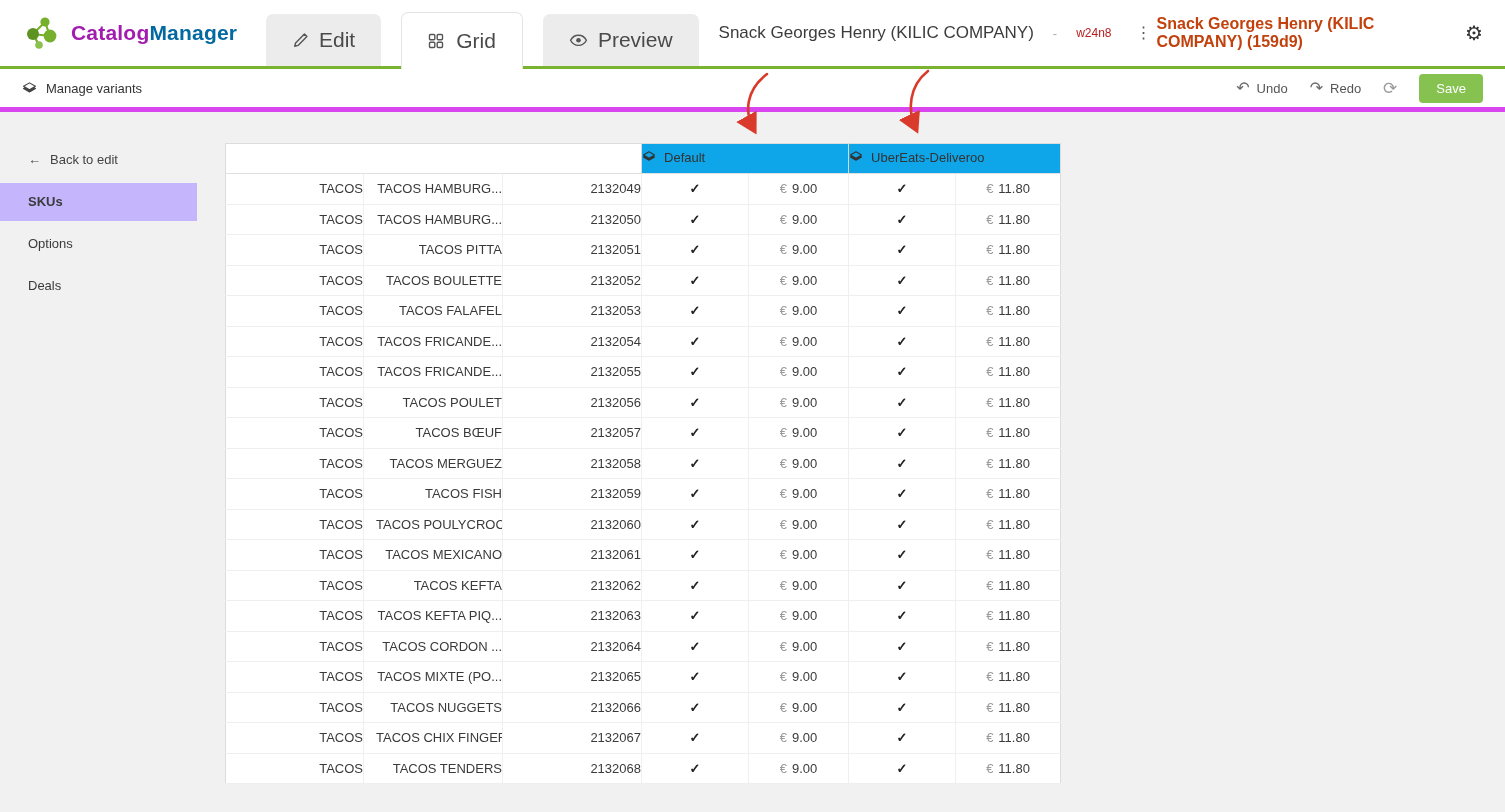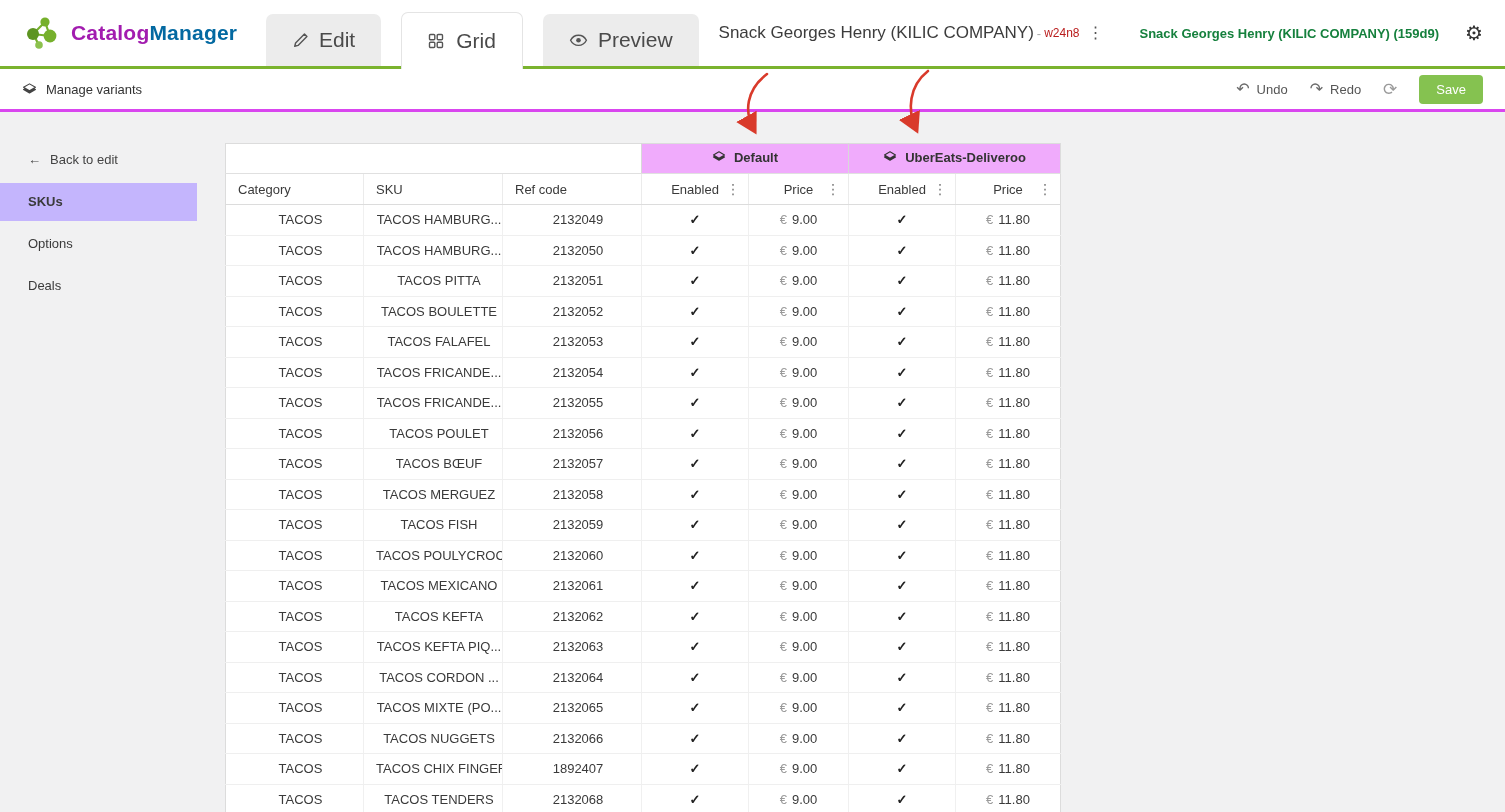--- a/index.html
+++ b/index.html
@@ -14,32 +14,32 @@
   .brand { display:flex; align-items:center; gap:9px; padding-left:20px; width:244px; flex:0 0 auto; }
   .brand-text { font-size:21px; font-weight:700; letter-spacing:.2px; }
   .brand-text .b1 { color:#a21caf; }
   .brand-text .b2 { color:#0369a1; }
 
   .tabs { display:flex; align-items:flex-end; height:66px; gap:20px; margin-left:22px; flex:0 0 auto; }
   .tab { height:52px; display:flex; align-items:center; gap:10px; padding:0 26px; background:#ececec; border-radius:7px 7px 0 0; font-size:21px; color:#4a4a4a; cursor:pointer; }
   .tab.active { position:relative; z-index:6; background:#fff; border:1px solid #e4e4e4; border-bottom:none; height:57px; margin-bottom:-3px; border-radius:7px 7px 0 0;gap:12px; }
   .tab .ticon { display:flex; align-items:center; }
 
-  .doc-title { display:flex; align-items:center; gap:3px; margin-left:20px; flex:0 0 auto; }
+  .doc-title { display:flex; align-items:center; gap:19px; margin-left:20px; flex:0 0 auto; }
   .doc-title .t-main { font-size:17px; color:#3c3c3c; font-weight:500; }
   .doc-title .t-sep { font-size:13px; color:#aaa; }
   .doc-title .t-code { font-size:12px; color:#b91c1c; }
   .kebab { color:#555; font-size:16px; line-height:1; padding:2px 5px; cursor:pointer; }
 
   .top-right { margin-left:auto; display:flex; align-items:center; gap:26px; padding-right:22px; }
-  .account-name { font-size:13px; font-weight:700; color:#15803d; }
+  .account-name { font-size:16px; font-weight:700; color:#c2410c; }
   .gear { font-size:20px; color:#333; cursor:pointer; line-height:1; }
 
   
-  .toolbar { position:absolute; top:69px; left:0; right:0; height:43px; background:#fff; border-bottom:3px solid #d946ef; display:flex; align-items:center; padding:0 22px; z-index:3; }
+  .toolbar { position:absolute; top:69px; left:0; right:0; height:43px; background:#fff; border-bottom:5px solid #d946ef; display:flex; align-items:center; padding:0 22px; z-index:3; }
   .mv { display:flex; align-items:center; gap:9px; font-size:13px; color:#333; cursor:pointer; }
   .tb-right { margin-left:auto; display:flex; align-items:center; gap:22px; }
   .tb-btn { display:flex; align-items:center; gap:7px; font-size:13px; color:#555; cursor:pointer; }
   .tb-ic { font-size:16px; color:#6b6b6b; line-height:1; }
   .refresh { font-size:17px; color:#9a9a9a; cursor:pointer; line-height:1; }
   .save-btn { background:#85c250; color:#fff; font-size:13px; font-weight:500; border:none; border-radius:4px; padding:7px 17px; cursor:pointer; }
 
   
   .content { position:absolute; top:112px; left:0; right:0; bottom:0; }
 
@@ -47,31 +47,31 @@
   .back-link { display:flex; align-items:center; gap:9px; padding:0 28px; font-size:13px; color:#444; margin-bottom:16px; cursor:pointer; }
   .side-item { height:38px; line-height:38px; padding-left:28px; font-size:13px; color:#3a3a3a; margin-bottom:4px; cursor:pointer; }
   .side-item.active { background:#c4b5fd; font-weight:700; }
 
   
   .grid-wrap { position:absolute; left:225px; top:31px; width:835px; }
   table { border-collapse:collapse; table-layout:fixed; width:835px; background:#fff; border:1px solid #dcdcdc; }
   th, td { overflow:hidden; white-space:nowrap; }
   .grp-row td { height:30px; }
   .grp-empty { background:#fff; border-bottom:1px solid #e0e0e0; }
-  .grp-cell { background:#f0abfc; border-left:1px solid #d8d8d8; border-bottom:1px solid #e0e0e0; text-align:center; font-size:13px; font-weight:700; color:#333; }
+  .grp-cell { background:#0ea5e9; border-left:1px solid #d8d8d8; border-bottom:1px solid #e0e0e0; font-size:13px; font-weight:400; color:#333; }
   .grp-inner { display:inline-flex; align-items:center; gap:8px; }
   .hdr-row th { height:31px; font-size:13px; font-weight:500; color:#3a3a3a; border-bottom:1px solid #dcdcdc; border-right:1px solid #ebebeb; background:#fff; }
   .hdr-row th:last-child { border-right:none; }
   th.lh { text-align:left; padding-left:12px; }
   th.ch { text-align:center; position:relative; }
   th.ch .kb { position:absolute; right:5px; top:50%; transform:translateY(-50%); color:#777; font-size:14px; cursor:pointer; padding:0 3px; }
   .gb { border-left:1px solid #d8d8d8 !important; }
   tbody td { height:30.5px; font-size:13px; color:#3a3a3a; border-bottom:1px solid #efefef; border-right:1px solid #f0f0f0; }
   tbody td:last-child { border-right:none; }
-  td.c-txt { text-align:center; padding-left:12px; }
+  td.c-txt { text-align:right; padding-left:12px; }
   td.c-ctr { text-align:center; }
   .chk { font-weight:700; color:#222; font-size:13px; }
   .cur { color:#9a9a9a; margin-right:5px; }
   .val { color:#3a3a3a; }
 
   
   .arrows { position:absolute; top:0; left:0; width:1505px; height:812px; z-index:10; pointer-events:none; }
 
   svg.ic { display:block; }
 </style>
@@ -201,29 +201,20 @@
             </td>
             <td class="grp-cell" colspan="2">
               <span class="grp-inner">
                 <svg class="ic" width="14" height="14" viewBox="0 0 24 24">
                     <path d="M12 3L2.5 8.5 12 14l9.5-5.5L12 3zm-8 8.2L2.5 12 12 17.5 21.5 12l-1.5-.8L12 15.8l-8-4.6z" fill="none" stroke="#333" stroke-width="1.8" stroke-linejoin="round"></path>
                   </svg>
                 <span>UberEats-Deliveroo</span>
               </span>
             </td>
           </tr>
-          <tr class="hdr-row">
-            <th class="lh">Category</th>
-            <th class="lh">SKU</th>
-            <th class="lh">Ref code</th>
-            <th class="ch gb"><span>Enabled</span><span class="kb">⋮</span></th>
-            <th class="ch"><span>Price</span><span class="kb">⋮</span></th>
-            <th class="ch gb"><span>Enabled</span><span class="kb">⋮</span></th>
-            <th class="ch"><span>Price</span><span class="kb">⋮</span></th>
-          </tr>
         </thead>
         <tbody>
 
         <tr>
             <td class="c-txt">TACOS</td>
             <td class="c-txt">TACOS HAMBURG...</td>
             <td class="c-txt">2132049</td>
             <td class="c-ctr gb"><span class="chk">✓</span></td>
             <td class="c-ctr"><span class="cur">€</span><span class="val">9.00</span></td>
             <td class="c-ctr gb"><span class="chk">✓</span></td>
@@ -378,21 +369,21 @@
             <td class="c-txt">TACOS NUGGETS</td>
             <td class="c-txt">2132066</td>
             <td class="c-ctr gb"><span class="chk">✓</span></td>
             <td class="c-ctr"><span class="cur">€</span><span class="val">9.00</span></td>
             <td class="c-ctr gb"><span class="chk">✓</span></td>
             <td class="c-ctr"><span class="cur">€</span><span class="val">11.80</span></td>
           </tr>
             <tr>
             <td class="c-txt">TACOS</td>
             <td class="c-txt">TACOS CHIX FINGER</td>
-            <td class="c-txt">1892407</td>
+            <td class="c-txt">2132067</td>
             <td class="c-ctr gb"><span class="chk">✓</span></td>
             <td class="c-ctr"><span class="cur">€</span><span class="val">9.00</span></td>
             <td class="c-ctr gb"><span class="chk">✓</span></td>
             <td class="c-ctr"><span class="cur">€</span><span class="val">11.80</span></td>
           </tr>
             <tr>
             <td class="c-txt">TACOS</td>
             <td class="c-txt">TACOS TENDERS</td>
             <td class="c-txt">2132068</td>
             <td class="c-ctr gb"><span class="chk">✓</span></td>

